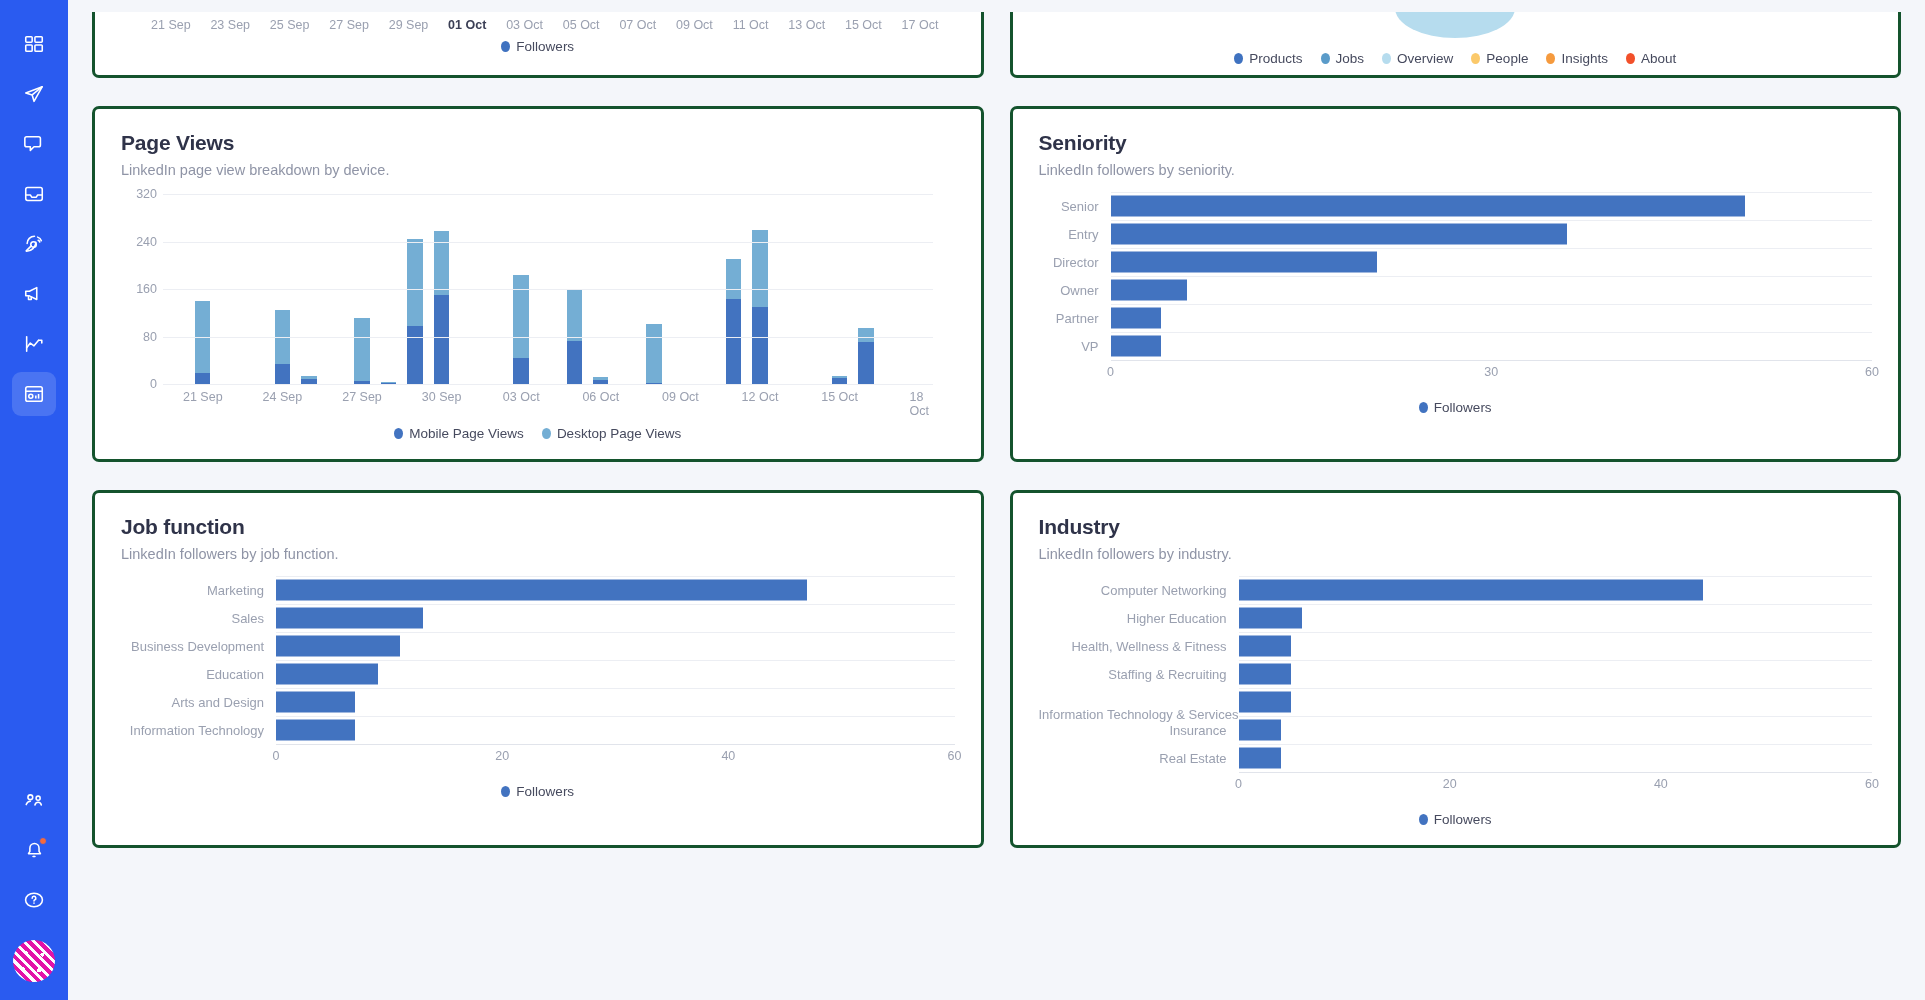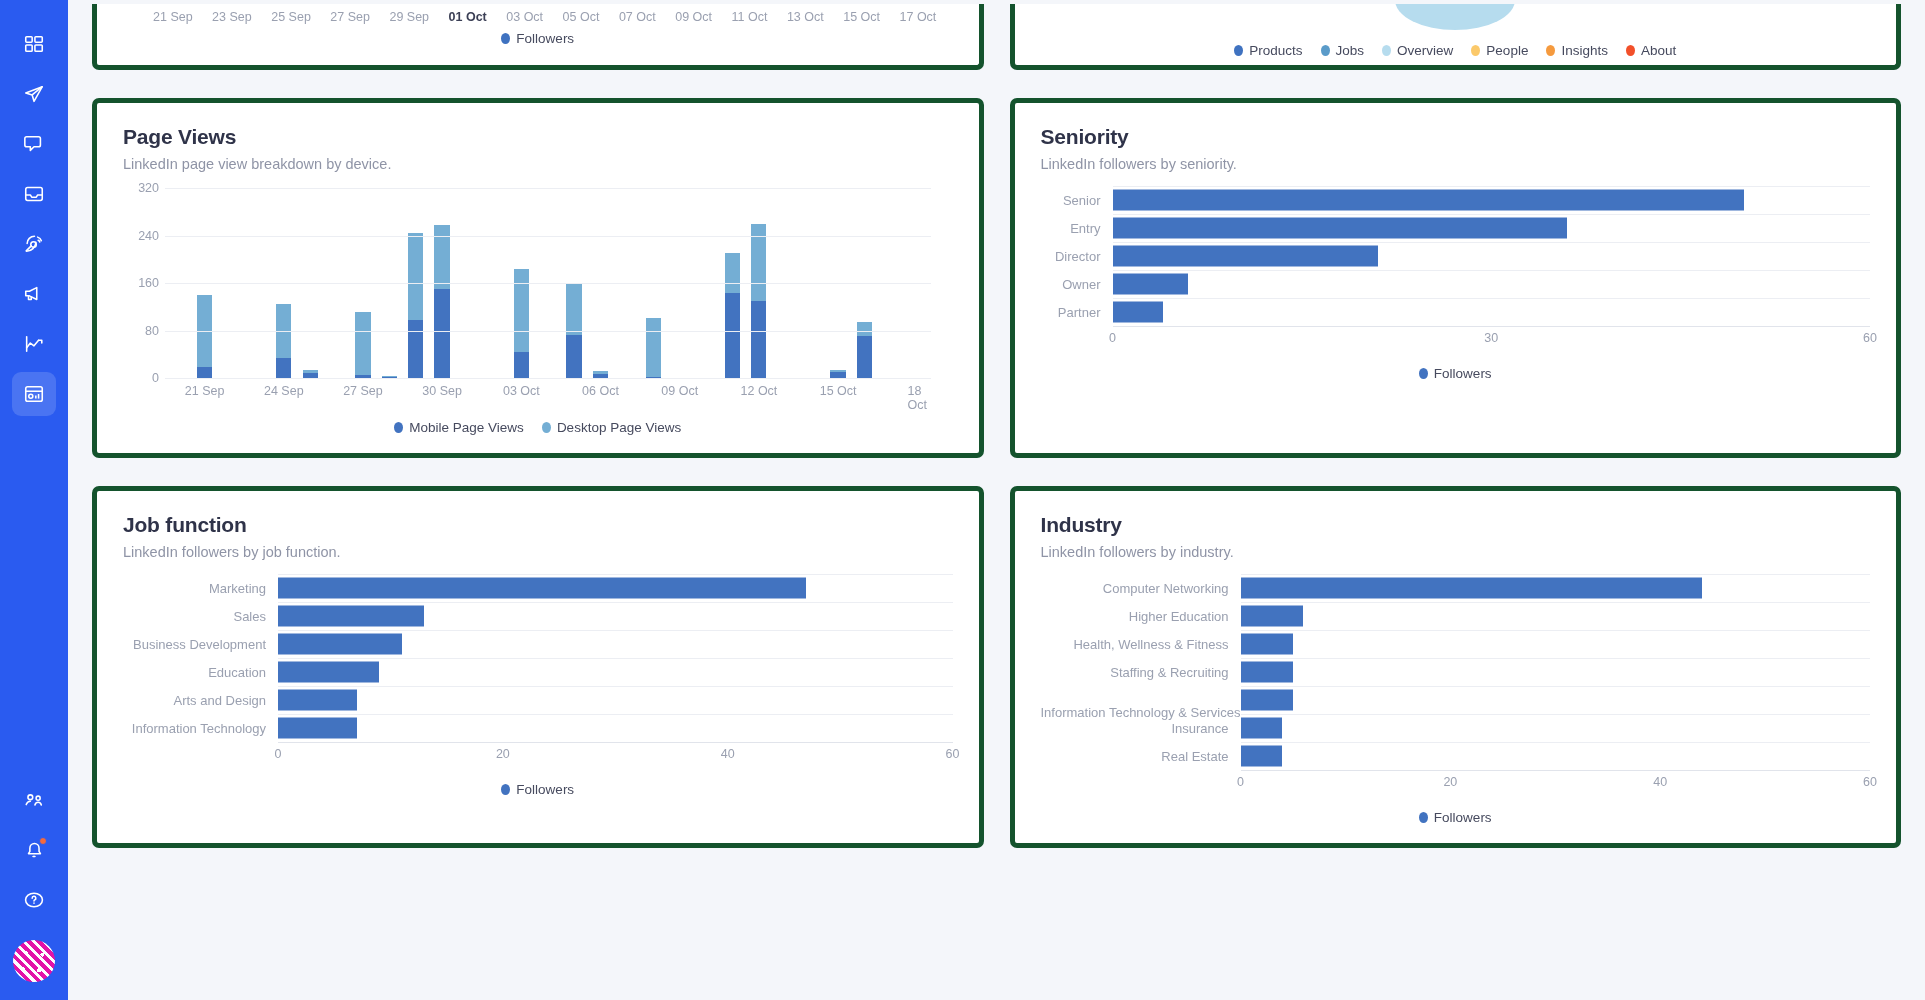--- a/index.html
+++ b/index.html
@@ -46,26 +46,26 @@
       radial-gradient(circle at 62% 72%, #ffffff 0 2px, transparent 2px),
       repeating-linear-gradient(45deg, #ffffff 0 3px, #e313a8 3px 7px),
       #e313a8;
     cursor: pointer;
   }
 
   
   #main {
     flex: 1 1 auto; height: 877px;
     overflow: hidden; position: relative;
-    padding: 4px 24px;
+    padding: 12px 24px;
   }
   .row { display: flex; gap: 26px; }
   .card {
     background: #ffffff;
-    border: 5px solid #14532d;
+    border: 3px solid #14532d;
     border-radius: 7px;
     flex: 1 1 0;
     min-width: 0;
     position: relative;
   }
   .card-pad { padding: 22px 26px 18px 26px; }
   .card-title {
     font-size: 21px; color: #2f3349; font-weight: 600;
     letter-spacing: -0.2px; margin-bottom: 7px;
   }
@@ -549,20 +549,26 @@
                 <div class="htrack">
                   <div class="hbar" style="width: 10%; background: rgb(66, 115, 192);"></div>
                 </div>
               </div>
               <div class="hrow">
                 <div class="hlabel" style="width: 72px;">Partner</div>
                 <div class="htrack">
                   <div class="hbar" style="width: 6.66667%; background: rgb(66, 115, 192);"></div>
                 </div>
               </div>
+              <div class="hrow">
+                <div class="hlabel" style="width: 72px;">VP</div>
+                <div class="htrack">
+                  <div class="hbar" style="width: 6.66667%; background: rgb(66, 115, 192);"></div>
+                </div>
+              </div>
               <div style="display: flex;">
                 <div style="flex: 0 0 72px;"></div>
                 <div class="hbase" style="flex: 1 1 auto;"></div>
               </div>
               <div style="display: flex;">
                 <div style="flex: 0 0 72px;"></div>
                 <div class="hxaxis" style="flex: 1 1 auto;">
                   <div class="hxtick" style="left: 0%;">0</div>
                   <div class="hxtick" style="left: 50%;">30</div>
                   <div class="hxtick" style="left: 100%;">60</div>

